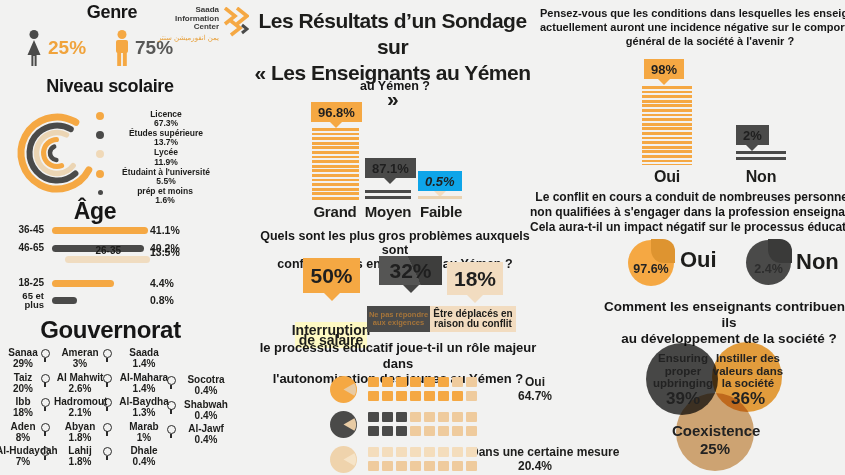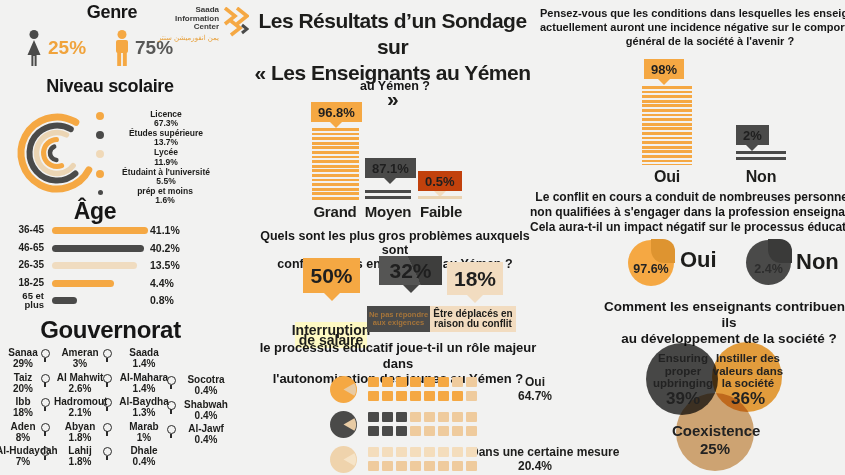--- a/index.html
+++ b/index.html
@@ -41,21 +41,21 @@
   .pin::after{content:"";position:absolute;left:2.2px;top:7.5px;width:1.8px;height:4.5px;background:#2b2b2b;}
   .gov-pin{left:-13px;top:2px;}
 
   
   .bub{position:absolute;font-weight:bold;font-size:13px;color:#1f1f1f;padding:2.5px 7px;text-align:center;}
   .bub::after{content:"";position:absolute;left:50%;transform:translateX(-50%);top:100%;
     border:6px solid transparent;border-bottom:none;}
   .bub.bg-o::after{border-top-color:#F5A843;}
   .bub.bg-d::after{border-top-color:#4A4A49;}
   .bub.bg-bg::after{border-top-color:#F2DCC0;}
-  .bub.bg-bg{background:#c2410c;}
+  .bub.bg-bg{background:#0ea5e9;font-style:italic;}
   .striped{background:repeating-linear-gradient(to bottom,#F5A843 0 2.8px,rgba(0,0,0,0) 2.8px 4.6px);}
   .striped-d{background:repeating-linear-gradient(to bottom,#4A4A49 0 3px,rgba(0,0,0,0) 3px 6px);}
   .bar-lab{position:absolute;font-size:15px;font-weight:bold;text-align:center;letter-spacing:-0.2px;}
 
   .tag{position:absolute;font-weight:bold;font-size:21px;color:#1f1f1f;display:flex;align-items:center;justify-content:center;}
   .tag::after{content:"";position:absolute;left:50%;transform:translateX(-50%);top:100%;
     border:8px solid transparent;border-bottom:none;}
   .tag-o{background:#F5A843;} .tag-o::after{border-top-color:#F5A843;}
   .tag-d{background:linear-gradient(245deg,#3E3E3D 0 45%,#555554 45%);} .tag-d::after{border-top-color:#454544;}
   .tag-b{background:#F2DCC0;} .tag-b::after{border-top-color:#F2DCC0;}
@@ -176,21 +176,21 @@
   <div class="age-row" style="top:222px;">
     <span class="age-lab">36-45</span>
     <span class="age-bar bg-o" style="width:96px;"></span>
     <span class="age-val">41.1%</span>
   </div>
   <div class="age-row" style="top:240px;">
     <span class="age-lab">46-65</span>
     <span class="age-bar bg-d" style="width:92px;"></span>
     <span class="age-val">40.2%</span>
   </div>
-  <div class="age-row" style="top:257px;">
+  <div class="age-row" style="top:246px;flex-direction:column;">
     <span class="age-lab">26-35</span>
     <span class="age-bar" style="width:85px;background:#F0DCC0;"></span>
     <span class="age-val">13.5%</span>
   </div>
   <div class="age-row" style="top:275px;">
     <span class="age-lab">18-25</span>
     <span class="age-bar bg-o" style="width:62px;"></span>
     <span class="age-val">4.4%</span>
   </div>
   <div class="age-row" style="top:292px;">

